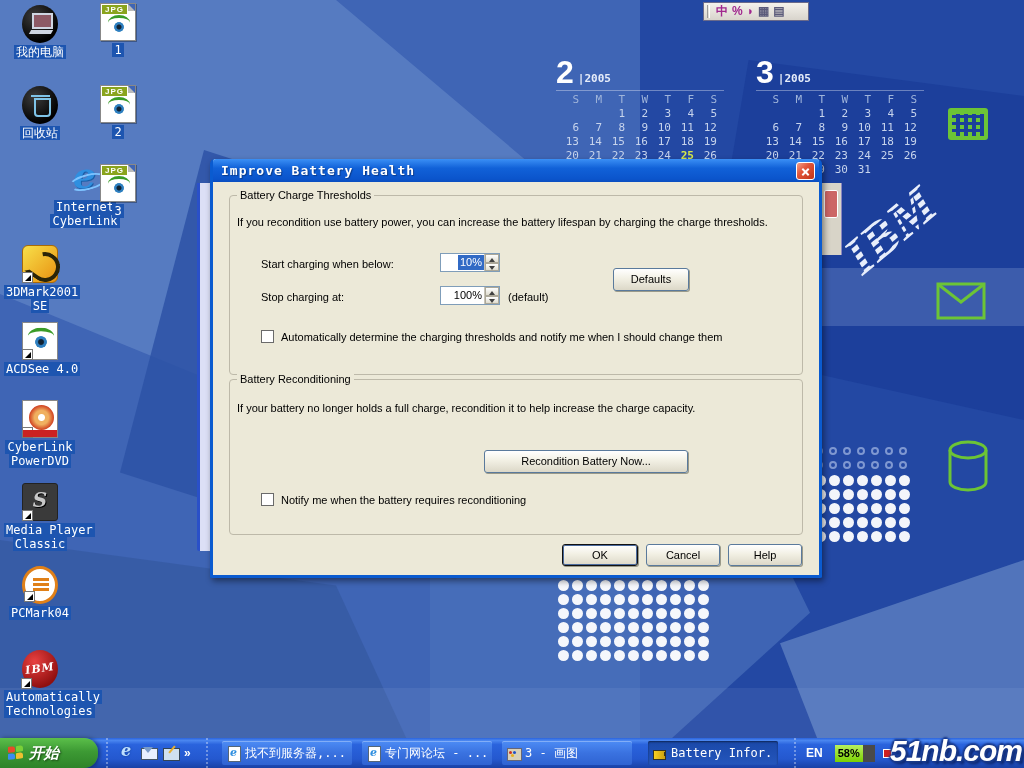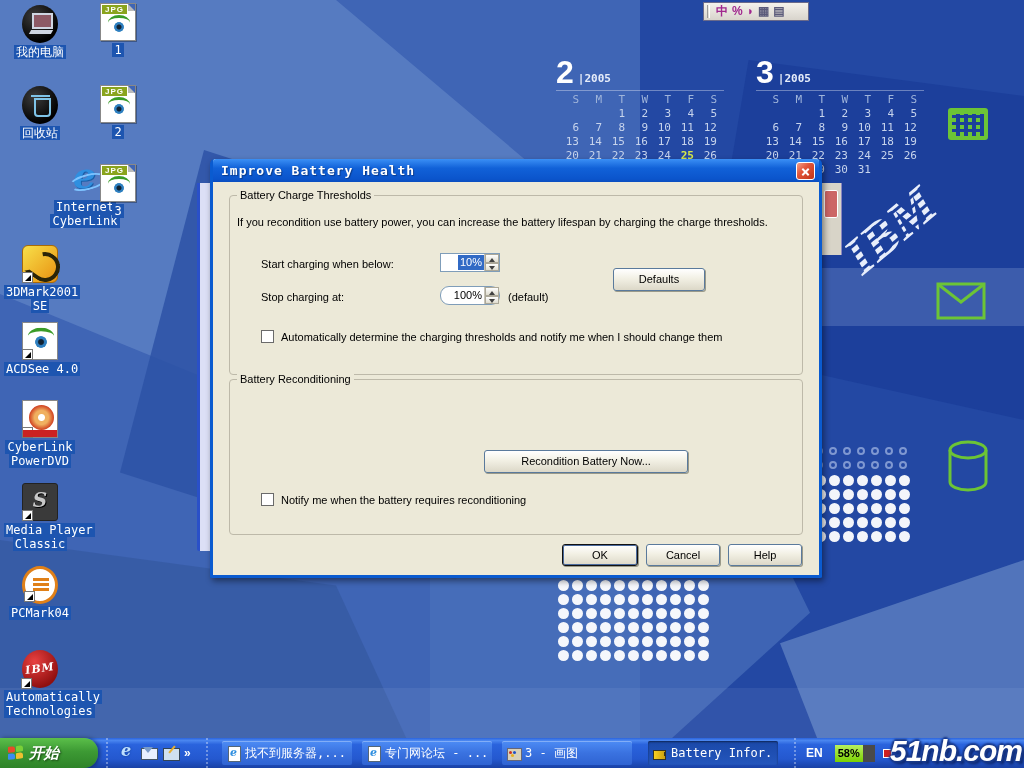--- a/index.html
+++ b/index.html
@@ -594,40 +594,41 @@
 
   <span class="fldlbl" style="left:48px; top:99px;">Start charging when below:</span>
   <div class="spin" style="left:227px; top:94px;">
     <span class="val sel">10%</span>
     <span class="btns">
         <span class="sb up"></span>
         <span class="sb dn"></span>
       </span>
   </div>
 
-  <div class="btn" style="left:400px; top:109px; width:92px;">Defaults</div>
+  <div class="btn" style="left:400px; top:109px; width:76px;">Defaults</div>
 
   <span class="fldlbl" style="left:48px; top:132px;">Stop charging at:</span>
-  <div class="spin" style="left:227px; top:127px;border-radius:9px;">
+  <div class="spin" style="left:227px; top:127px;">
     <span class="val">100%</span>
     <span class="btns">
         <span class="sb up"></span>
         <span class="sb dn"></span>
       </span>
   </div>
   <span class="fldlbl" style="left:295px; top:132px;">(default)</span>
 
   <div class="cbrow" style="left:48px; top:171px; width:520px;">
     <span class="cb"></span>
     <span>Automatically determine the charging thresholds and notify me when I should change them</span>
   </div>
 
   <div class="grp grp2">
     <span class="glabel">Battery Reconditioning</span>
   </div>
+  <div class="desc" style="left:24px; top:243px;">If your battery no longer holds a full charge, recondition it to help increase the charge capacity.</div>
 
   <div class="btn" style="left:271px; top:291px; width:204px;">Recondition Battery Now...</div>
 
   <div class="cbrow" style="left:48px; top:334px; width:400px;">
     <span class="cb"></span>
     <span>Notify me when the battery requires reconditioning</span>
   </div>
 
   <div class="btn default" style="left:349px; top:385px; width:76px; height:22px;">OK</div>
   <div class="btn" style="left:433px; top:385px; width:74px; height:22px;">Cancel</div>

